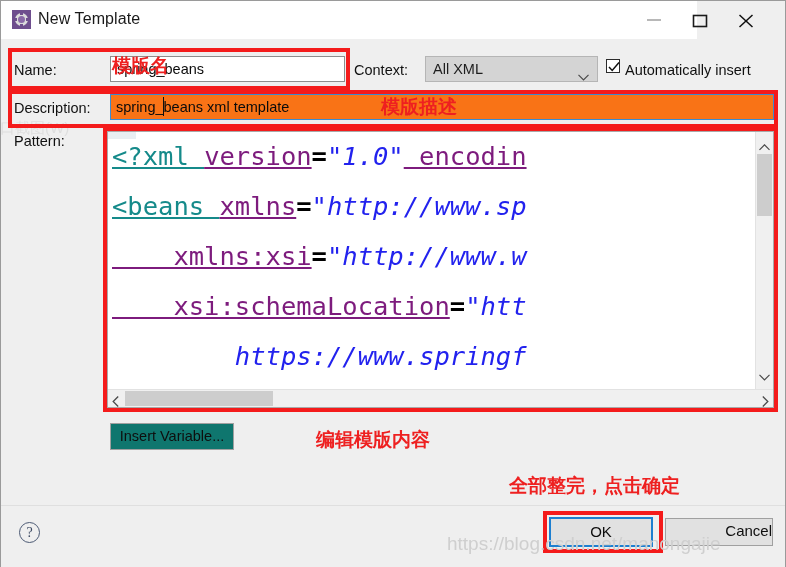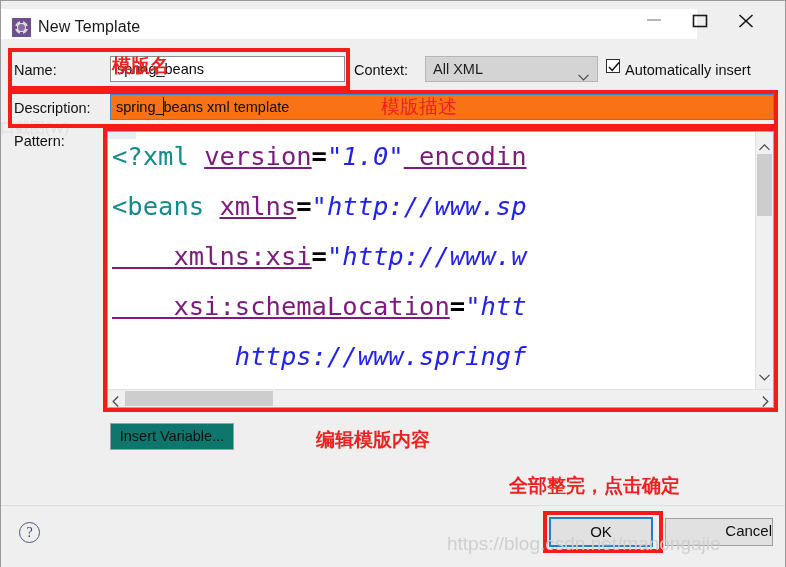--- a/index.html
+++ b/index.html
@@ -21,21 +21,21 @@
   .win-border {
     position: absolute;
     left: 0; top: 0;
     width: 786px; height: 567px;
     box-sizing: border-box;
     border: 1px solid #9a9a9a;
     background: #efefef;
   }
   .titlebar {
     position: absolute;
-    left: 1px; top: 9px;
+    left: 1px; top: 1px;
     width: 696px; height: 38px;
     background: #ffffff;
     border-bottom: 1px solid #e6e6e6;
   }
   .title-icon {
     position: absolute;
     left: 11px; top: 9px;
     width: 19px; height: 19px;
     background: #6e4e8e;
     box-sizing: border-box;
@@ -164,21 +164,21 @@
   #desc-caret {
     position: absolute;
     left: 163px; top: 97px;
     width: 1px; height: 19px;
     background: #101010;
   }
   #desc-anno {
     position: absolute;
     left: 381px; top: 94px;
     font-size: 19px;
-    font-weight: normal;
+    font-weight: bold;
     color: #ee2020;
     white-space: nowrap;
     z-index: 6;
   }
 
   
   #pattern-label { left: 14px; top: 133px; }
   #wm-side {
     position: absolute;
     left: 0px; top: 119px;
@@ -213,21 +213,21 @@
   }
   .code-line {
     position: absolute;
     left: 4px;
     font-family: "DejaVu Sans Mono", monospace;
     font-size: 25.5px;
     white-space: pre;
     letter-spacing: 0px;
     line-height: 1;
   }
-  .tg  { color: #158a8a; }
+  .tg  { color: #158a8a; text-decoration: underline; }
   .at  { color: #7d1b7d; text-decoration: underline; }
   .eq  { color: #000000; font-weight: bold; }
   .vl  { color: #2222ee; font-style: italic; }
 
   
   #vscroll {
     position: absolute;
     right: 0px; top: 0px;
     width: 17px; bottom: 17px;
     background: #f0f0f0;

